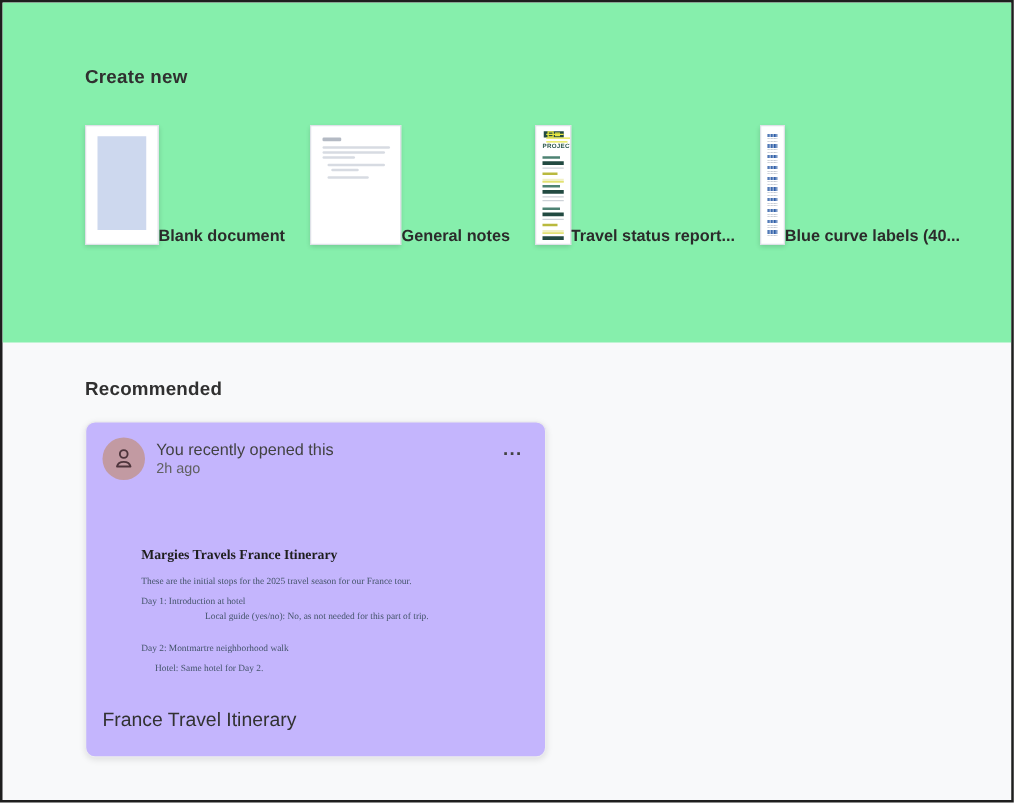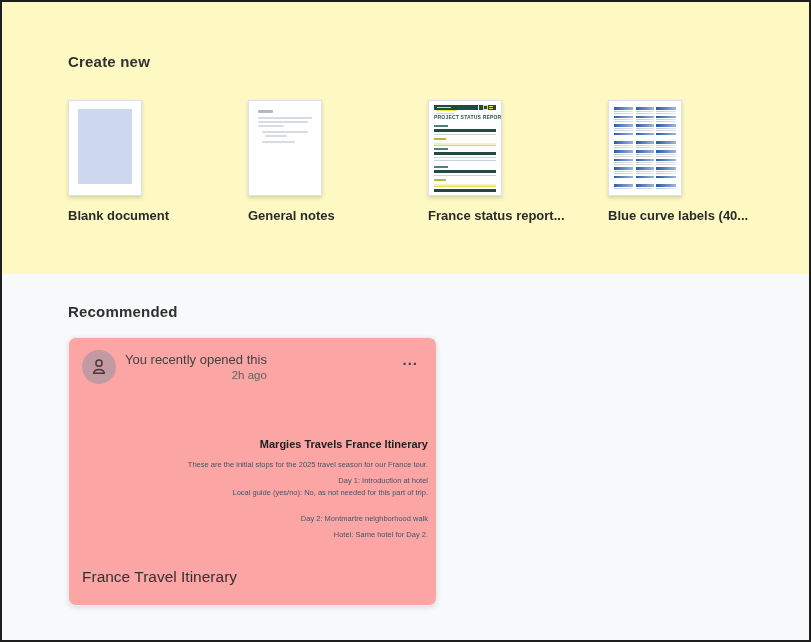--- a/index.html
+++ b/index.html
@@ -8,35 +8,35 @@
     width:811px; height:642px;
     border:2px solid #1e1e1e;
     background:#f8f9fa;
     overflow:hidden;
     position:relative;
   }
 
   
   .create-new {
     height:272px;
-    background:#fef9c3;
+    background:#86efac;
     padding:51px 0 0 66px;
   }
   .section-title {
     font-size:15px; font-weight:700; color:#303030; letter-spacing:.2px;
   }
   .template-row {
     display:flex;
     margin-top:30px;
     width:700px;
     justify-content:space-between;
   }
   .template {
     width:160px;
-    display:flex; flex-direction:column; align-items:flex-start;
+    display:flex; flex-direction:row; align-items:flex-end;
     cursor:pointer;
   }
   .thumb {
     width:74px; height:96px;
     background:#ffffff;
     border:1px solid #dfe1e8;
     box-shadow:0 1.5px 4px rgba(0,0,0,.16);
     position:relative;
     overflow:hidden;
   }
@@ -104,46 +104,45 @@
         transparent 4.6px, transparent 5.8px,
         #c3c9d2 5.8px, #c3c9d2 6.6px,
         transparent 6.6px, transparent 8.6px);
   }
 
   
   .recommended { padding:29px 0 0 66px; }
   .card {
     margin-top:17px;
     width:369px; height:269px;
-    background:#fca5a5;
+    background:#c4b5fd;
     border:1px solid #ececee;
     border-radius:8px;
     box-shadow:0 1.5px 5px rgba(0,0,0,.10);
     position:relative;
     cursor:pointer;
-    text-align:right;
   }
   .card-header { position:absolute; top:12px; left:13px; display:flex; gap:9px; }
   .avatar {
     width:34px; height:34px; border-radius:50%;
     background:#c29aa2;
     display:flex; align-items:center; justify-content:center;
     flex:none;
   }
   .meta { padding-top:2px; }
   .activity { font-size:13px; color:#424242; }
   .timestamp { font-size:11.5px; color:#616161; margin-top:2px; }
   .more-btn {
     position:absolute; top:8px; right:14px;
     font-size:15px; font-weight:700; color:#424242;
     letter-spacing:1px; line-height:1;
     padding:6px 4px; cursor:pointer; border-radius:4px;
   }
 
-  .doc-preview { position:absolute; top:100px; left:44px; right:8px; }
+  .doc-preview { position:absolute; top:100px; left:44px; right:8px;font-family:Liberation Serif, serif; }
   .doc-title { font-size:11px; font-weight:700; color:#1f1f1f; }
   .doc-line { font-size:7.5px; color:#44546a; white-space:nowrap; }
   .l-intro { margin-top:10px; }
   .l-day   { margin-top:7px; }
   .l-ind   { margin-top:7px; margin-left:11px; }
   .l-ind2  { margin-top:3px; margin-left:11px;padding-left:40px; }
   .l-day2  { margin-top:17px; }
 
   .card-file-name {
     position:absolute; left:13px; bottom:19px;
@@ -207,21 +206,21 @@
             <span class="gap3"></span>
             <span class="lbl-g"></span>
             <span class="bar-dark"></span>
             <span class="line-gray"></span>
             <span class="lbl-y"></span>
             <span class="row-yellow"></span>
             <span class="gap2"></span>
             <span class="bar-dark"></span>
           </div>
         </div>
-        <div class="template-label">France status report...</div>
+        <div class="template-label">Travel status report...</div>
       </div>
 
       <div class="template">
         <div class="thumb">
           <div class="labels-art"></div>
         </div>
         <div class="template-label">Blue curve labels (40...</div>
       </div>
 
     </div>

